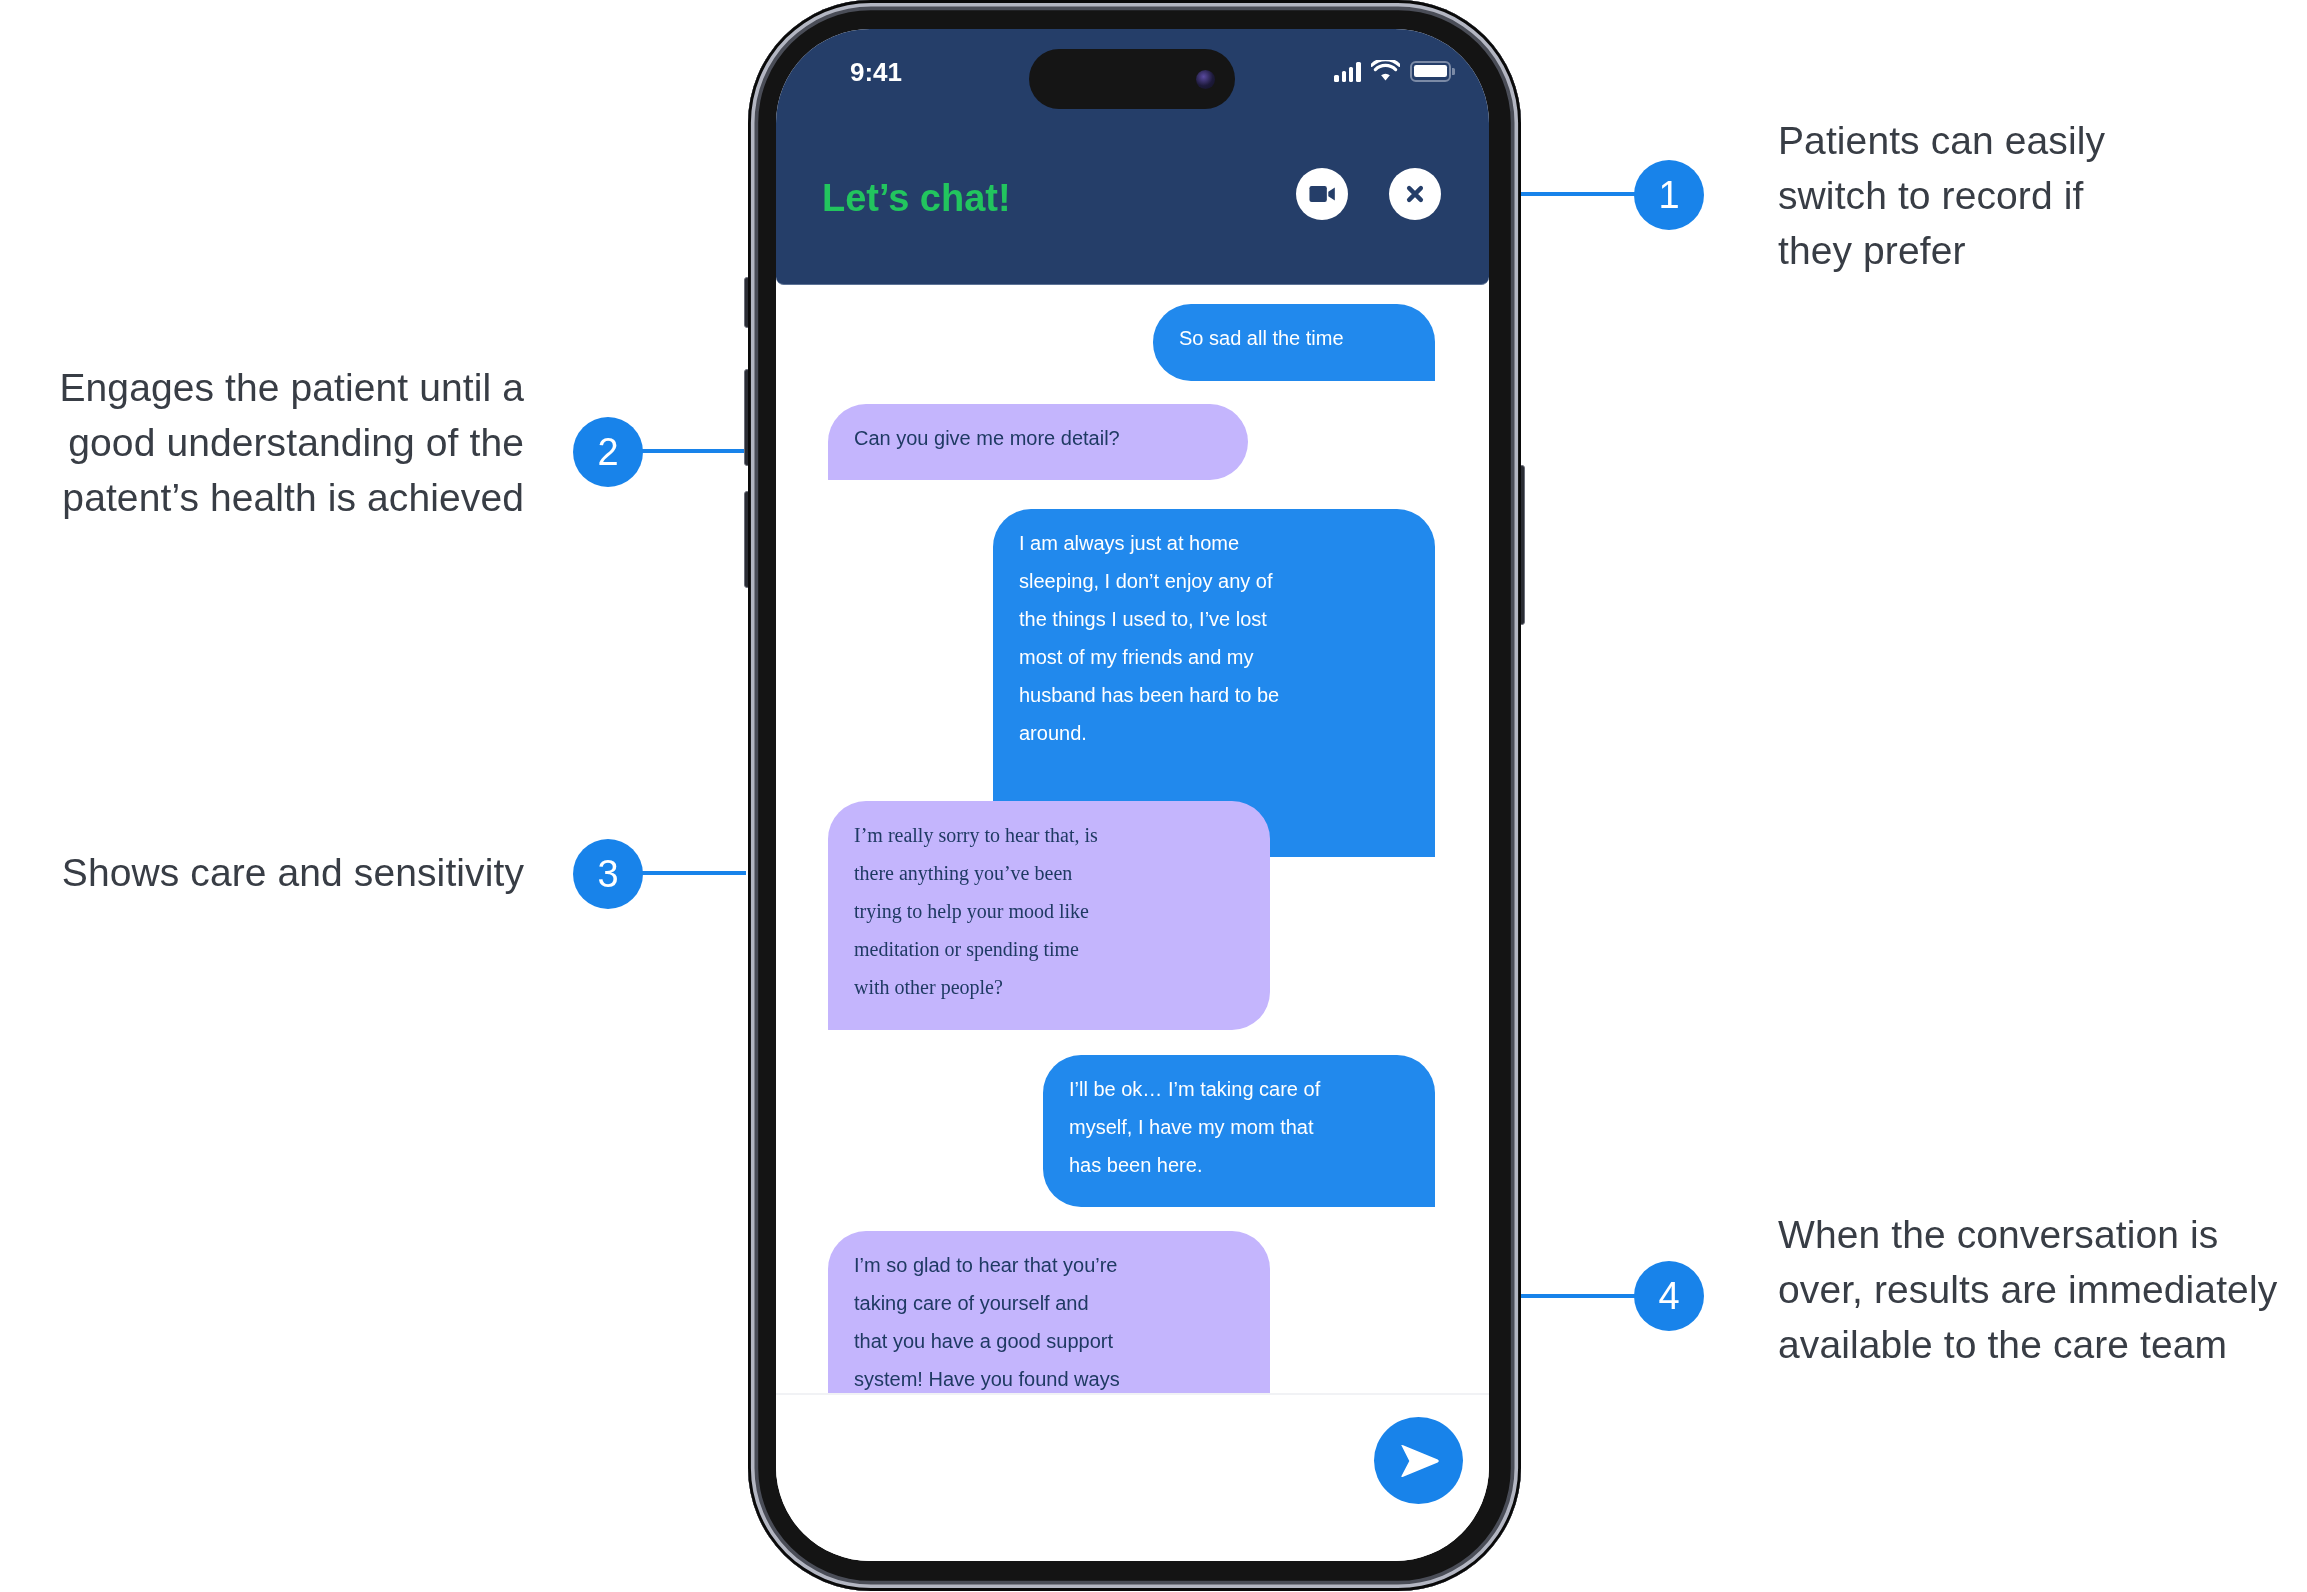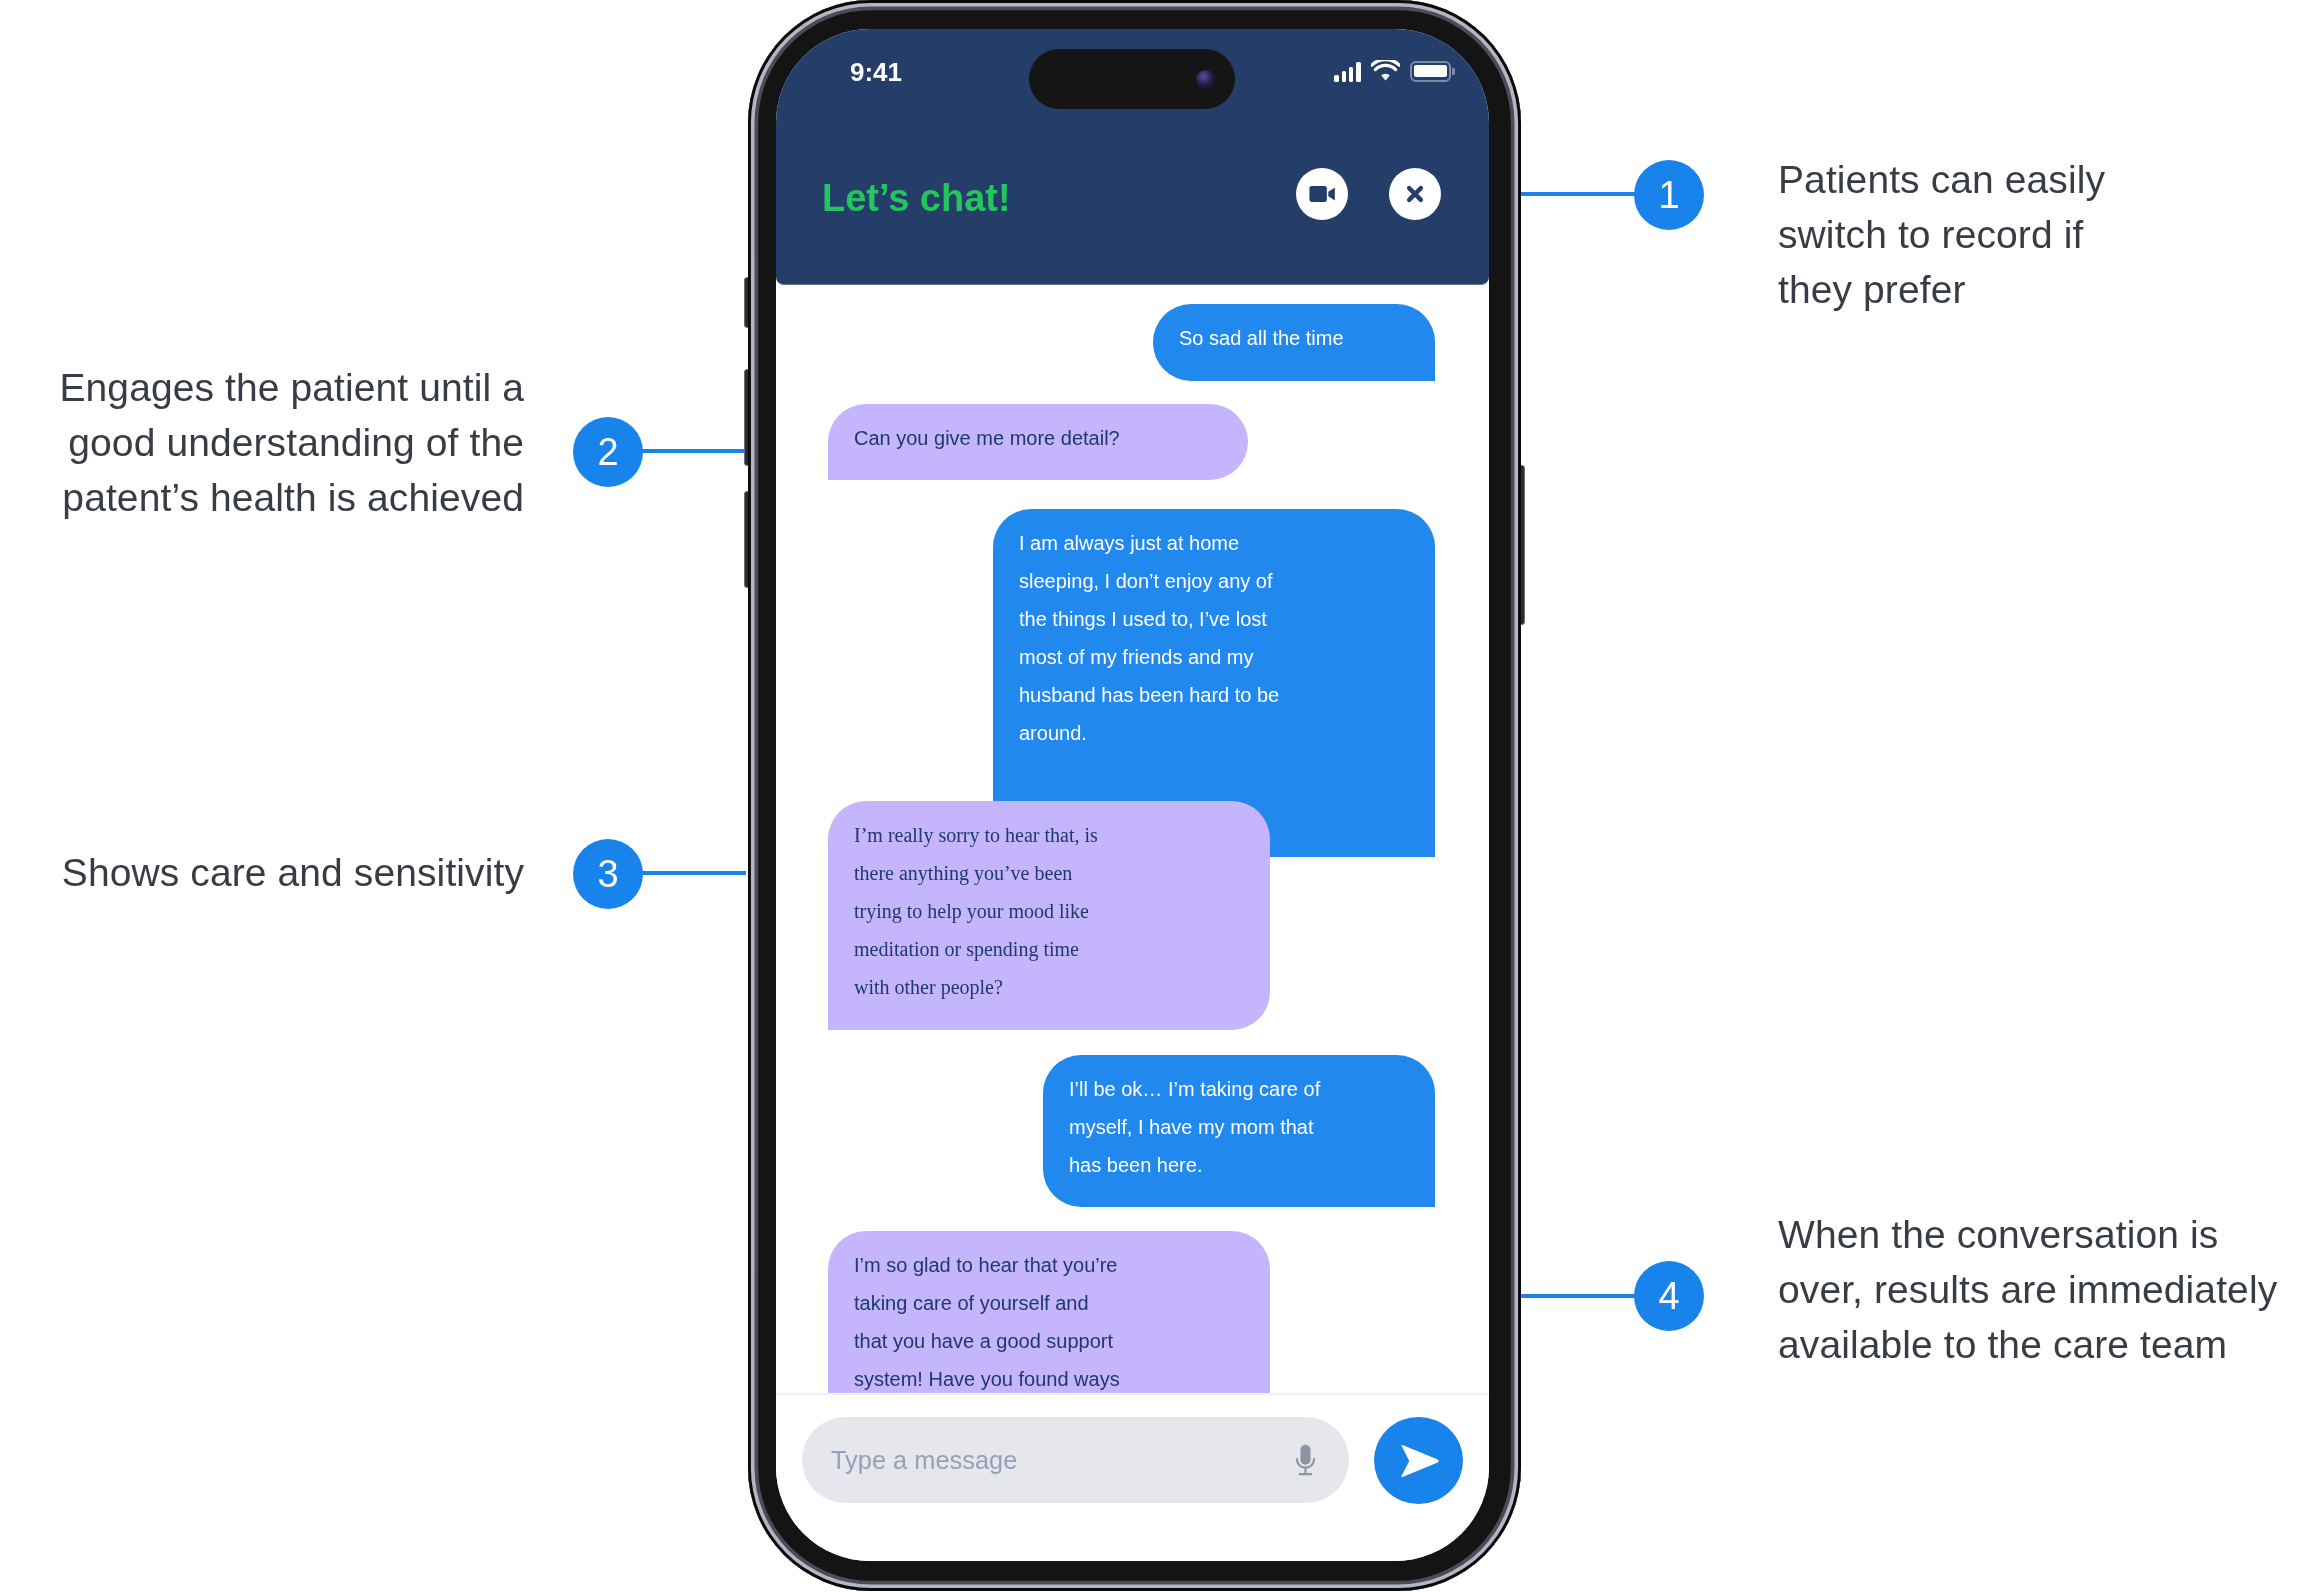--- a/index.html
+++ b/index.html
@@ -188,21 +188,21 @@
     display: flex; align-items: center; justify-content: center;
     cursor: pointer;
   }
 </style>
 </head>
 <body>
 
 <div>
   <div class="connector" style="left:1520px; top:192px; width:116px;"></div>
   <div class="badge" style="left:1634px; top:160px;">1</div>
-  <div class="annot-text right" style="left:1778px; top:113px; white-space:pre-line;margin-top:39px;">Patients can easily
+  <div class="annot-text right" style="left:1778px; top:113px; white-space:pre-line;">Patients can easily
 switch to record if
 they prefer</div>
 </div>
 
 <div>
   <div class="annot-text left" style="right:1783px; top:360px; white-space:pre-line;">Engages the patient until a
 good understanding of the
 patent’s health is achieved</div>
   <div class="badge" style="left:573px; top:417px;">2</div>
   <div class="connector" style="left:639px; top:449px; width:107px;"></div>
@@ -299,31 +299,20 @@
       <span class="msg-text">I’m so glad to hear that you’re
 taking care of yourself and
 that you have a good support
 system! Have you found ways</span>
     </div>
   </div>
 
   <div class="composer-bg"></div>
   <div class="composer-divider"></div>
 
-  <div class="input">
-    <span class="input-placeholder">Type a message</span>
-    <div class="mic">
-      <svg width="23" height="35" viewBox="0 0 32 48">
-        <rect x="9" y="2" width="14" height="28" rx="7" fill="#8d94a3"></rect>
-        <path d="M4 22 A12 12 0 0 0 28 22" stroke="#8d94a3" stroke-width="3" fill="none" stroke-linecap="round"></path>
-        <line x1="16" y1="34" x2="16" y2="42" stroke="#8d94a3" stroke-width="3"></line>
-        <line x1="8" y1="43" x2="24" y2="43" stroke="#8d94a3" stroke-width="3" stroke-linecap="round"></line>
-      </svg>
-    </div>
-  </div>
 
   <div class="send-btn">
     <svg width="44" height="36" viewBox="0 0 60 50">
       <path d="M6 4 Q4 2 8 3 L56 23 Q59 25 56 27 L8 47 Q4 48 6 45 L16 26 Q17 25 16 24 Z" fill="#ffffff"></path>
     </svg>
   </div>
 </div>
 
 
 </body></html>

